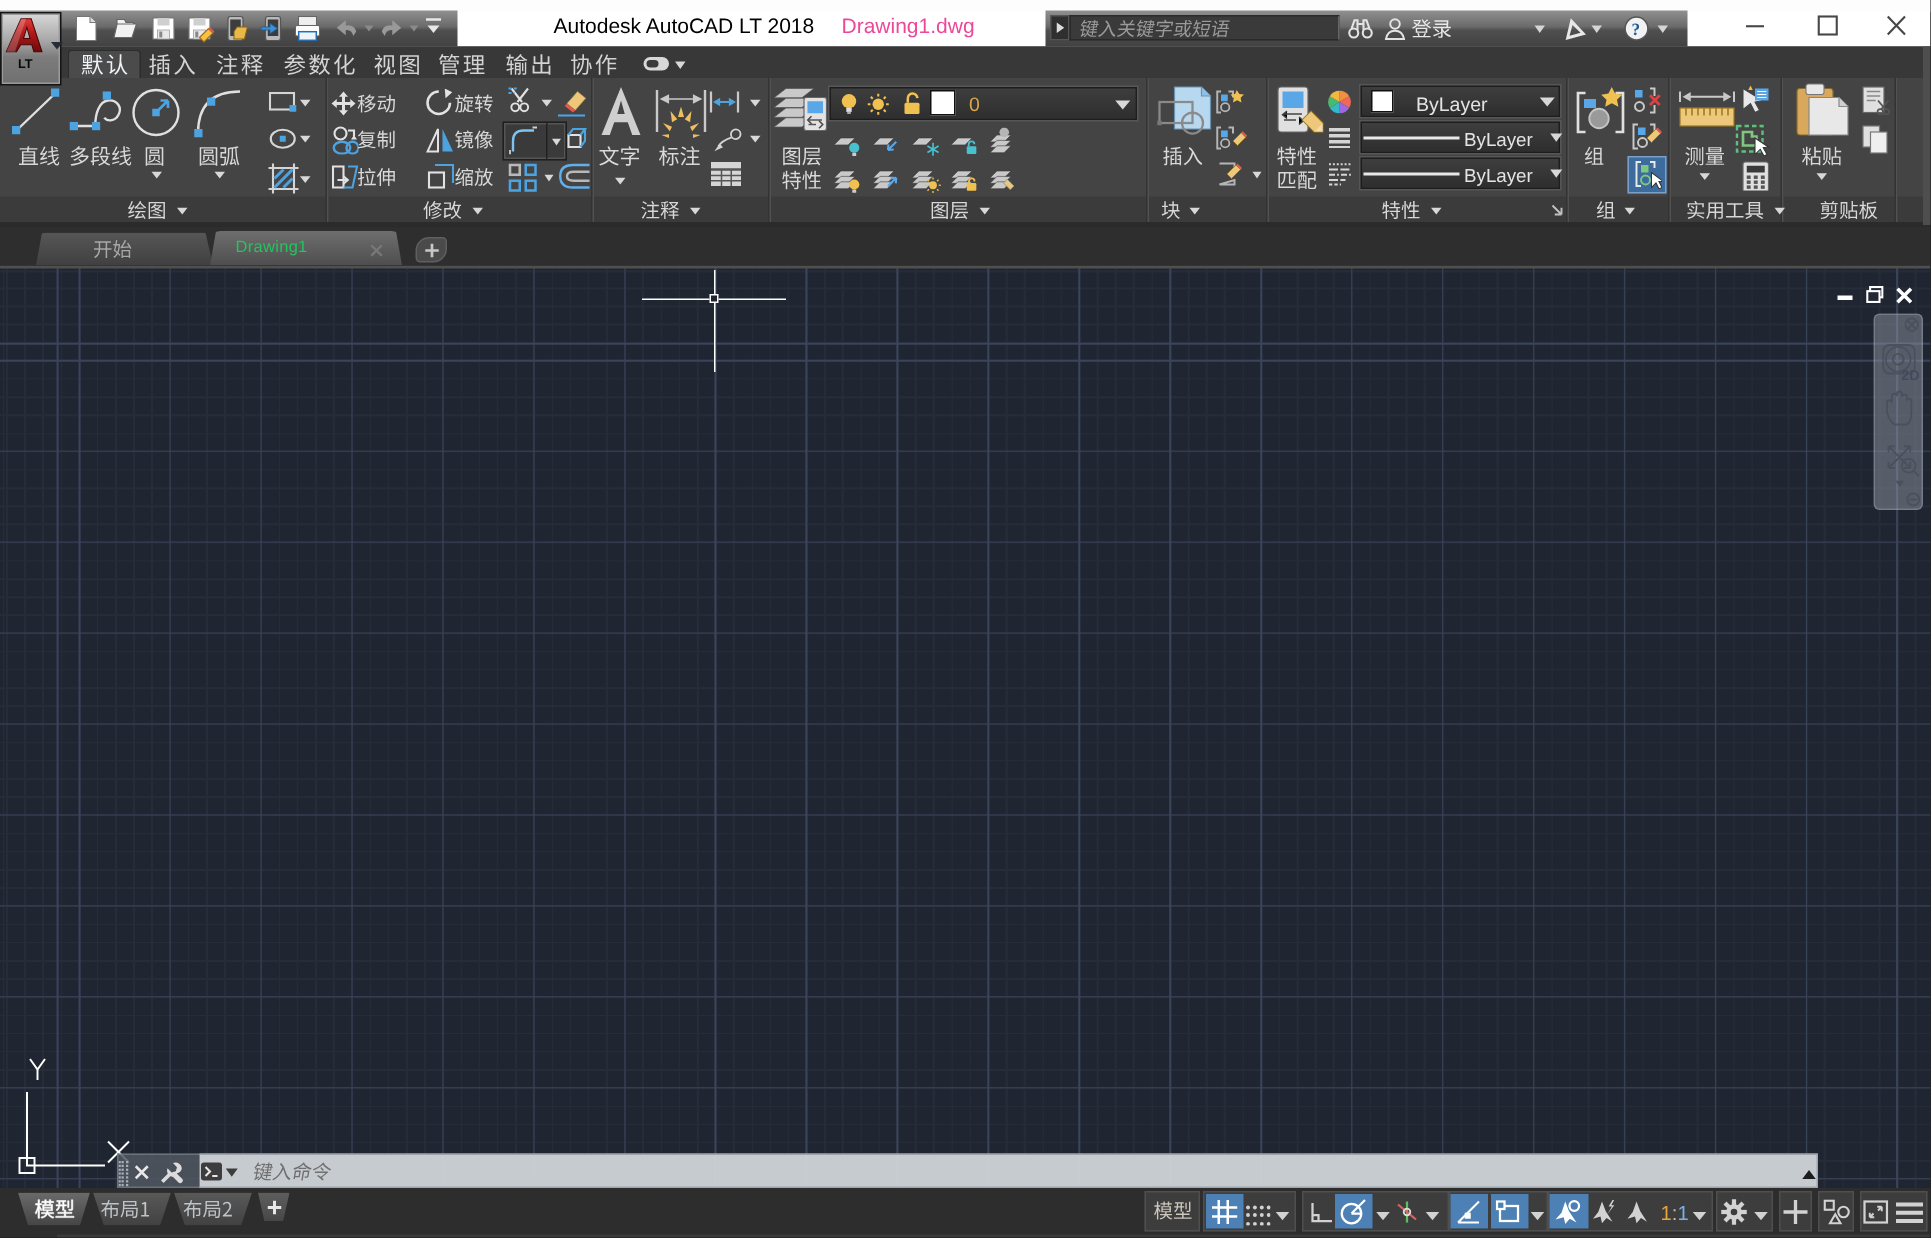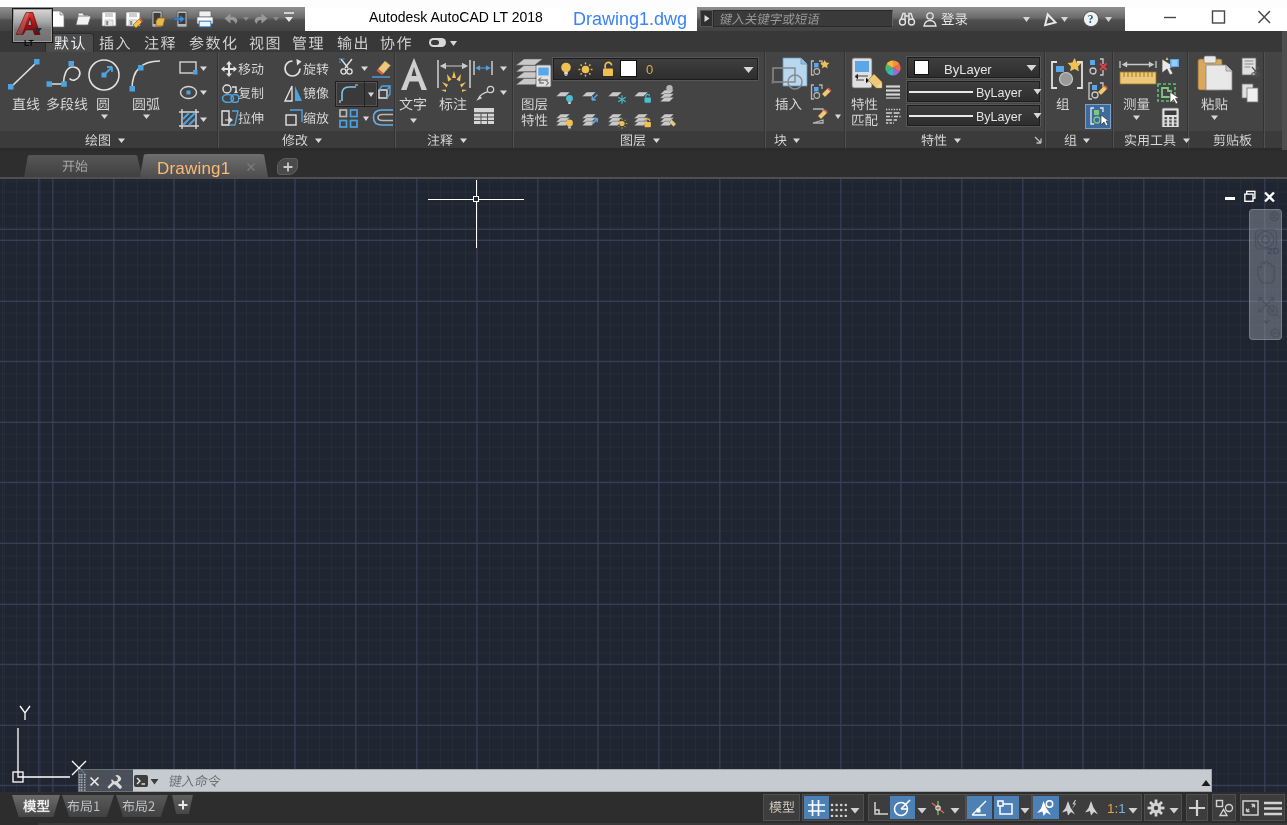--- a/index.html
+++ b/index.html
@@ -132,30 +132,30 @@
 <path d="M10 28 L10 77 L62 77"></path>
 <rect x="5" y="72" width="10" height="10"></rect>
 <path d="M12 6 L17 13 L22 6 M17 13 L17 20"></path>
 <path d="M64 61 L78 75 M78 61 L64 75"></path>
 </g>
     </svg>
 <div class="abs" style="left:0;top:0;width:1287px;height:31px;background:#fff"></div>
 <div class="abs" style="left:0;top:0;width:1287px;height:8px;background:#fdfdfd"></div>
 <div class="abs" style="left:0;top:7px;width:305px;height:24px;background:linear-gradient(#909090,#6a6a6a 45%,#4f4f4f 55%,#424242)"></div>
 <div class="abs" style="left:369px;top:9px;width:400px;height:18px;font-size:14px;color:#000;letter-spacing:0px">Autodesk AutoCAD LT 2018</div>
-<div class="abs" style="left:573px;top:9px;width:200px;height:18px;font-size:18px;color:#3b82f6">Drawing1.dwg</div>
+<div class="abs" style="left:561px;top:9px;width:200px;height:18px;font-size:14px;color:#ec4899">Drawing1.dwg</div>
 <div class="abs" style="left:697px;top:7px;width:428px;height:24px;background:linear-gradient(#909090,#6a6a6a 45%,#4f4f4f 55%,#424242)"></div>
 <svg class="abs" style="left:1156px;top:8px" width="130" height="18" viewBox="0 0 130 18">
 <g stroke="#474747" stroke-width="1.4" fill="none">
 <path d="M8 9.5 L20 9.5"></path>
 <rect x="56.5" y="3" width="12" height="12"></rect>
 <path d="M102.5 3 L114 15 M114 3 L102.5 15"></path>
 </g>
     </svg>
-<div class="abs" style="z-index:6;left:12px;top:8px;width:41px;height:35px;background:linear-gradient(#d8d8d8,#a5a5a5 40%,#7c7c7c 62%,#707070);border:1px solid #151515;box-shadow:inset 0 0 0 1px #9b9b9b">
+<div class="abs" style="z-index:6;left:0;top:8px;width:41px;height:49px;background:linear-gradient(#d8d8d8,#a5a5a5 40%,#7c7c7c 62%,#707070);border:1px solid #151515;box-shadow:inset 0 0 0 1px #9b9b9b">
 <svg width="39" height="39" viewBox="0 0 39 39">
 <defs>
           <linearGradient id="ared" x1="0" y1="0" x2="0" y2="1">
 <stop offset="0" stop-color="#e23a3a"></stop>
             <stop offset=".45" stop-color="#b01818"></stop>
             <stop offset="1" stop-color="#6e0a0a"></stop>
           </linearGradient>
         </defs>
 <path d="M13 3.5 L19.8 3.5 L27 25.5 L21.6 25.5 L20.2 20.8 L12.8 20.8 L10 25.5 L3.2 25.5 Z M14.7 16.6 L19 16.6 L16.9 9.2 Z" fill="url(#ared)" stroke="#4a0606" stroke-width=".7"></path>
 <path d="M13 3.5 L16.4 3.5 L9 25.5 L3.2 25.5 Z" fill="#ffffff" opacity="0.22"></path>
@@ -979,21 +979,21 @@
 <div class="abs" style="left:1282px;top:31px;width:5px;height:119px;background:#4e4e4e"></div>
 <div class="abs" style="left:0;top:151px;width:1287px;height:26px;background:#2e2e2e"></div>
 <div class="abs" style="left:24px;top:155px;width:118px;height:22px;background:linear-gradient(#565656,#404040);clip-path:polygon(4px 0,113px 0,118px 100%,0 100%);border-radius:7px 7px 0 0"></div>
 <svg style="position:absolute;left:62.0px;top:166.0px;overflow:visible" width="1" height="1">
       <g fill="#a8a8a8" transform="translate(0,4.94) scale(0.1300)">
         <use href="#g5f00" x="0.0"></use>
         <use href="#g59cb" x="100.0"></use>
       </g>
     </svg>
 <div class="abs" style="left:140px;top:154px;width:128px;height:23px;background:linear-gradient(#6e6e6e,#4e4e4e);clip-path:polygon(4px 0,124px 0,128px 100%,0 100%);border-radius:7px 7px 0 0"></div>
-<div class="abs" style="left:157px;top:159px;width:80px;height:15px;font-size:17px;color:#fdba74;letter-spacing:.2px">Drawing1</div>
+<div class="abs" style="left:157px;top:159px;width:80px;height:15px;font-size:11px;color:#22c55e;letter-spacing:.2px">Drawing1</div>
 <svg class="abs" style="left:246px;top:162px" width="10" height="10" viewBox="0 0 10 10">
       <path d="M1.5 1.5 L8.5 8.5 M8.5 1.5 L1.5 8.5" stroke="#787878" stroke-width="1.6"></path>
     </svg>
 <div class="abs" style="left:277px;top:158px;width:21px;height:17px;background:#4a4a4a;border:1px solid #5f5f5f;border-radius:9px 3px 9px 3px"></div>
 <svg class="abs" style="left:282px;top:161px" width="12" height="12" viewBox="0 0 12 12">
       <path d="M6 1.5 L6 10.5 M1.5 6 L10.5 6" stroke="#c8c8c8" stroke-width="1.8"></path>
     </svg>
 <div class="abs" style="left:78px;top:769px;width:55px;height:23px;background:rgba(82,88,98,.85);border:1px solid rgba(130,136,146,.6);border-right:none"></div>
 <svg class="abs" style="left:79px;top:774px" width="9" height="19" viewBox="0 0 9 19">
       <rect x="0" y="0.0" width="1.5" height="1.5" fill="#a8aeb8"></rect>

